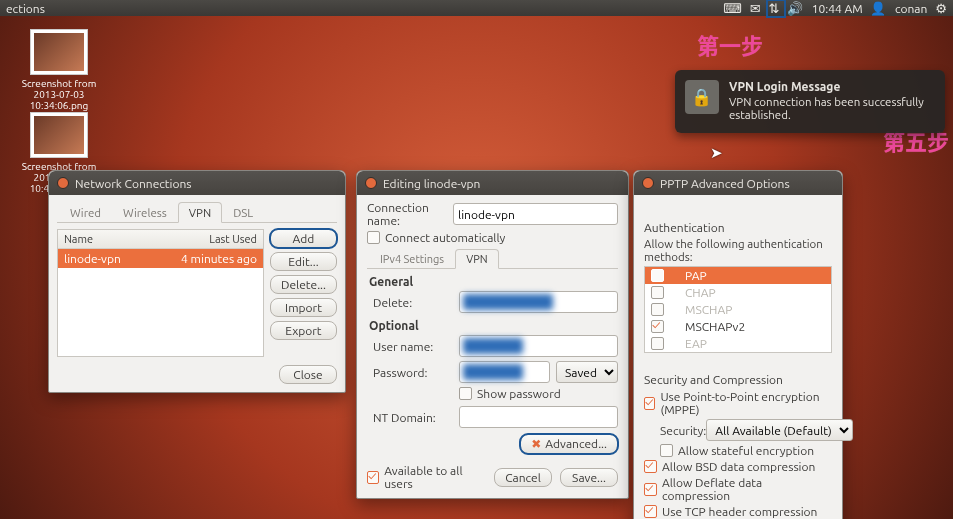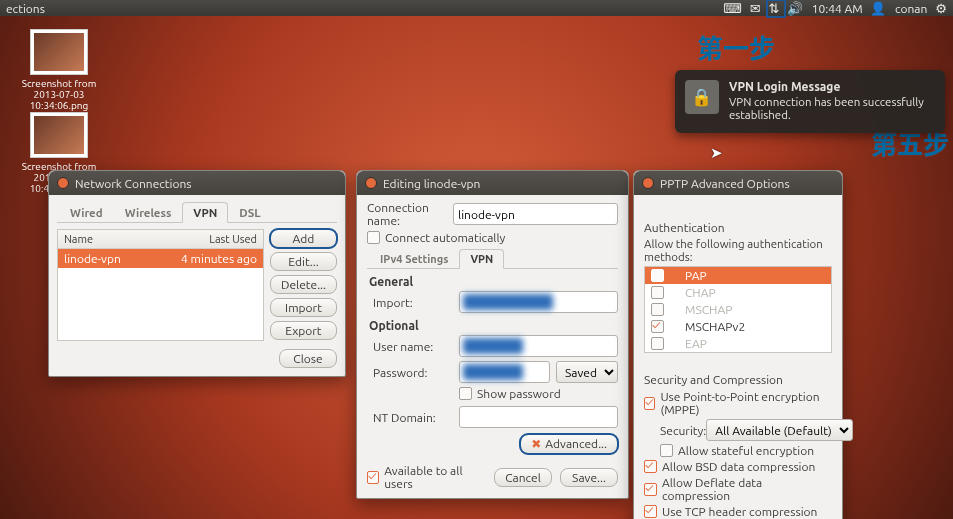--- a/index.html
+++ b/index.html
@@ -32,21 +32,21 @@
   .di1 { left:14px; top:29px; }
   .di2 { left:14px; top:112px; }
   
   .win { position:absolute; background:#f2f1ef; border:1px solid #8a8782; border-radius:6px 6px 2px 2px; box-shadow:0 6px 18px rgba(0,0,0,.4); font-size:12px; }
   .win .titlebar { height:24px; background:linear-gradient(#55524e,#46433f); border-radius:6px 6px 0 0; color:#e9e6e1; display:flex; align-items:center; padding:0 8px; gap:6px; }
   .win .titlebar .tbbtn { width:12px; height:12px; border-radius:50%; background:#6f6c67; border:1px solid #2f2d2a; }
   .win .titlebar .tbbtn.close { background:#e36a3d; }
   .win .body { padding:6px 8px 8px; }
   
   .tabs { display:flex; border-bottom:1px solid #c9c6c0; padding:0 2px; }
-  .tab { padding:3px 10px; border:1px solid transparent; border-bottom:none; font-size:11.5px; color:#7a7772; cursor:default; position:relative; top:1px;font-weight:bold; }
+  .tab { padding:3px 10px; border:1px solid transparent; border-bottom:none; font-size:11.5px; color:#7a7772; cursor:default; position:relative; top:1px; }
   .tab.active { background:#f2f1ef; border-color:#c9c6c0; border-bottom:1px solid #f2f1ef; color:#3b3a38; border-radius:4px 4px 0 0; }
   
   button.gtk {
     background:linear-gradient(#fafaf8,#e6e4df); border:1px solid #b6b2ab; border-radius:8px;
     padding:2px 10px; font-size:12px; color:#3b3a38; min-width:58px;
   }
   button.gtk.hl { outline:2px solid #1d5796; outline-offset:-1px; }
   
   .chk { display:inline-flex; align-items:center; gap:5px; }
   .chk .box { width:13px; height:13px; border:1px solid #a39f98; border-radius:2px; background:#fbfaf8; position:relative; }
@@ -56,21 +56,21 @@
   
   input.gtk {
     border:1px solid #b6b2ab; border-radius:3px; background:#fff; padding:2px 4px; font-size:12px; height:22px;
   }
   select.gtk {
     border:1px solid #b6b2ab; border-radius:3px; background:linear-gradient(#fafaf8,#e6e4df); padding:1px 4px; font-size:12px; height:22px;
   }
   
   .nc { left:48px; top:170px; width:298px; }
   .nc .listpane { display:flex; gap:6px; margin-top:6px; }
-  .nc-list { flex:1; border:1px solid #c9c6c0; background:#fff; height:112px; }
+  .nc-list { flex:1; border:1px solid #c9c6c0; background:#fff; height:128px; }
   .nc-list .hdr { display:flex; background:linear-gradient(#f7f6f3,#e9e7e2); border-bottom:1px solid #d2cfc8; font-size:11px; }
   .nc-list .hdr div { padding:3px 6px; }
   .nc-list .row { display:flex; background:#eb6f3d; color:#fff; }
   .nc-list .row div { padding:3px 6px; }
   .nc-btns { display:flex; flex-direction:column; gap:4px; }
   .nc .footer { display:flex; justify-content:flex-end; margin-top:8px; }
   
   .ed { left:356px; top:170px; width:273px; }
   .ed .body { padding:6px 10px 8px; }
   .ed .row { display:flex; align-items:center; gap:6px; margin-bottom:4px; }
@@ -99,21 +99,21 @@
     position:absolute; right:8px; top:70px; width:270px;
     background:rgba(40,38,36,.95); color:#e7e4df; border-radius:6px; padding:10px 12px 12px 54px;
     font-size:11.5px; box-shadow:0 4px 10px rgba(0,0,0,.4);
   }
   .notif .nicon {
     position:absolute; left:10px; top:10px; width:34px; height:34px; border-radius:4px;
     background:#6c6a65; display:flex; align-items:center; justify-content:center; font-size:17px;
   }
   .notif .nt { font-weight:bold; margin-bottom:2px; font-size:12px; }
   
-  .step { position:absolute; color:#0369a1; font-size:26px; font-weight:bold; font-family:"Noto Sans CJK SC","SimHei",sans-serif; text-shadow:0 0 1px rgba(255,255,255,.2);text-align:right; }
+  .step { position:absolute; color:#ec4899; font-size:22px; font-weight:bold; font-family:"Noto Sans CJK SC","SimHei",sans-serif; text-shadow:0 0 1px rgba(255,255,255,.2);text-align:right; }
   .s1 { left:697px; top:28px; }
   .s2 { left:180px; top:260px; }
   .s3 { left:510px; top:214px; }
   .s4 { left:762px; top:262px; }
   .s5 { right:4px; top:124px; }
   
   .cursor { position:absolute; left:710px; top:144px; font-size:15px; color:#fff; text-shadow:0 0 2px #000; }
 </style>
 </head>
 <body>
@@ -208,21 +208,21 @@
         <span class="box"></span>
           <span>Connect automatically</span>
       </label>
     </div>
     <div class="tabs subtabs">
       <div class="tab">IPv4 Settings</div>
       <div class="tab active">VPN</div>
     </div>
     <div class="section">General</div>
     <div class="grid">
-      <span>Import:</span>
+      <span>Delete:</span>
       <div style="grid-column:2/4;position:relative">
         <input class="gtk" style="width: 100%;">
         <div class="blur" style="position:absolute;left:4px;top:3px"></div>
       </div>
     </div>
     <div class="section">Optional</div>
     <div class="grid">
       <span>User name:</span>
       <div style="grid-column:2/4;position:relative">
         <input class="gtk" style="width: 100%;">

